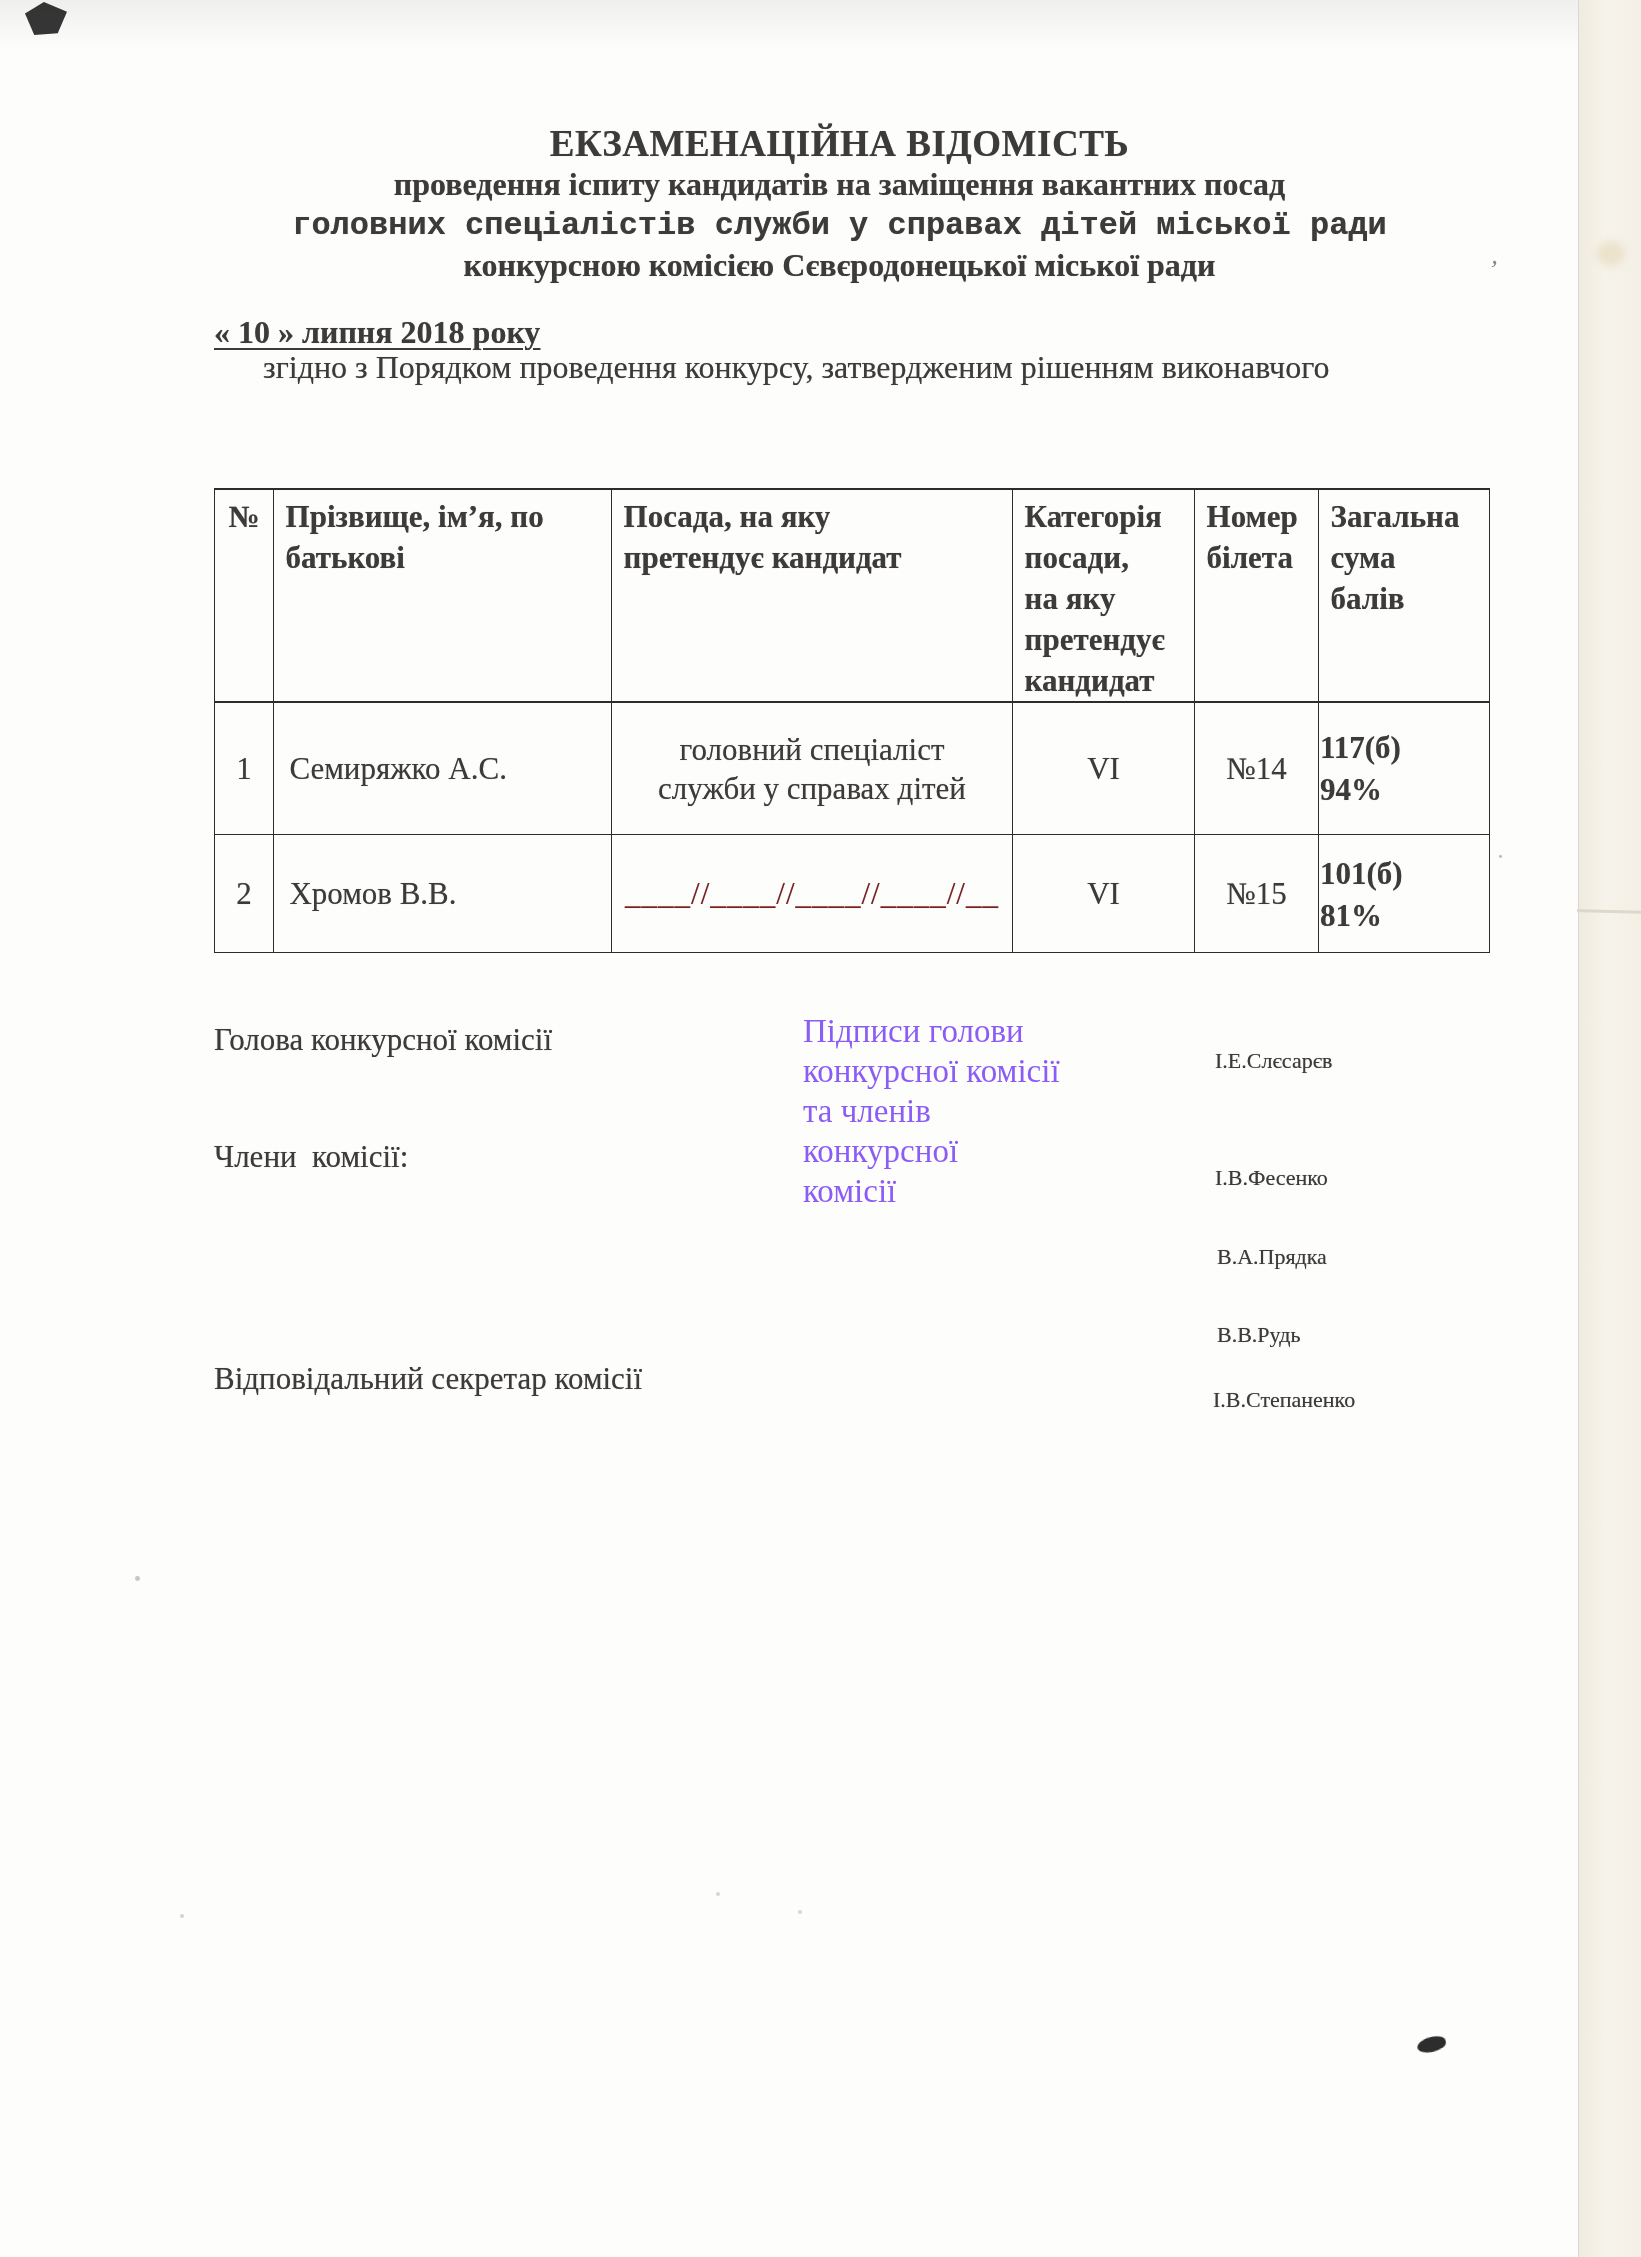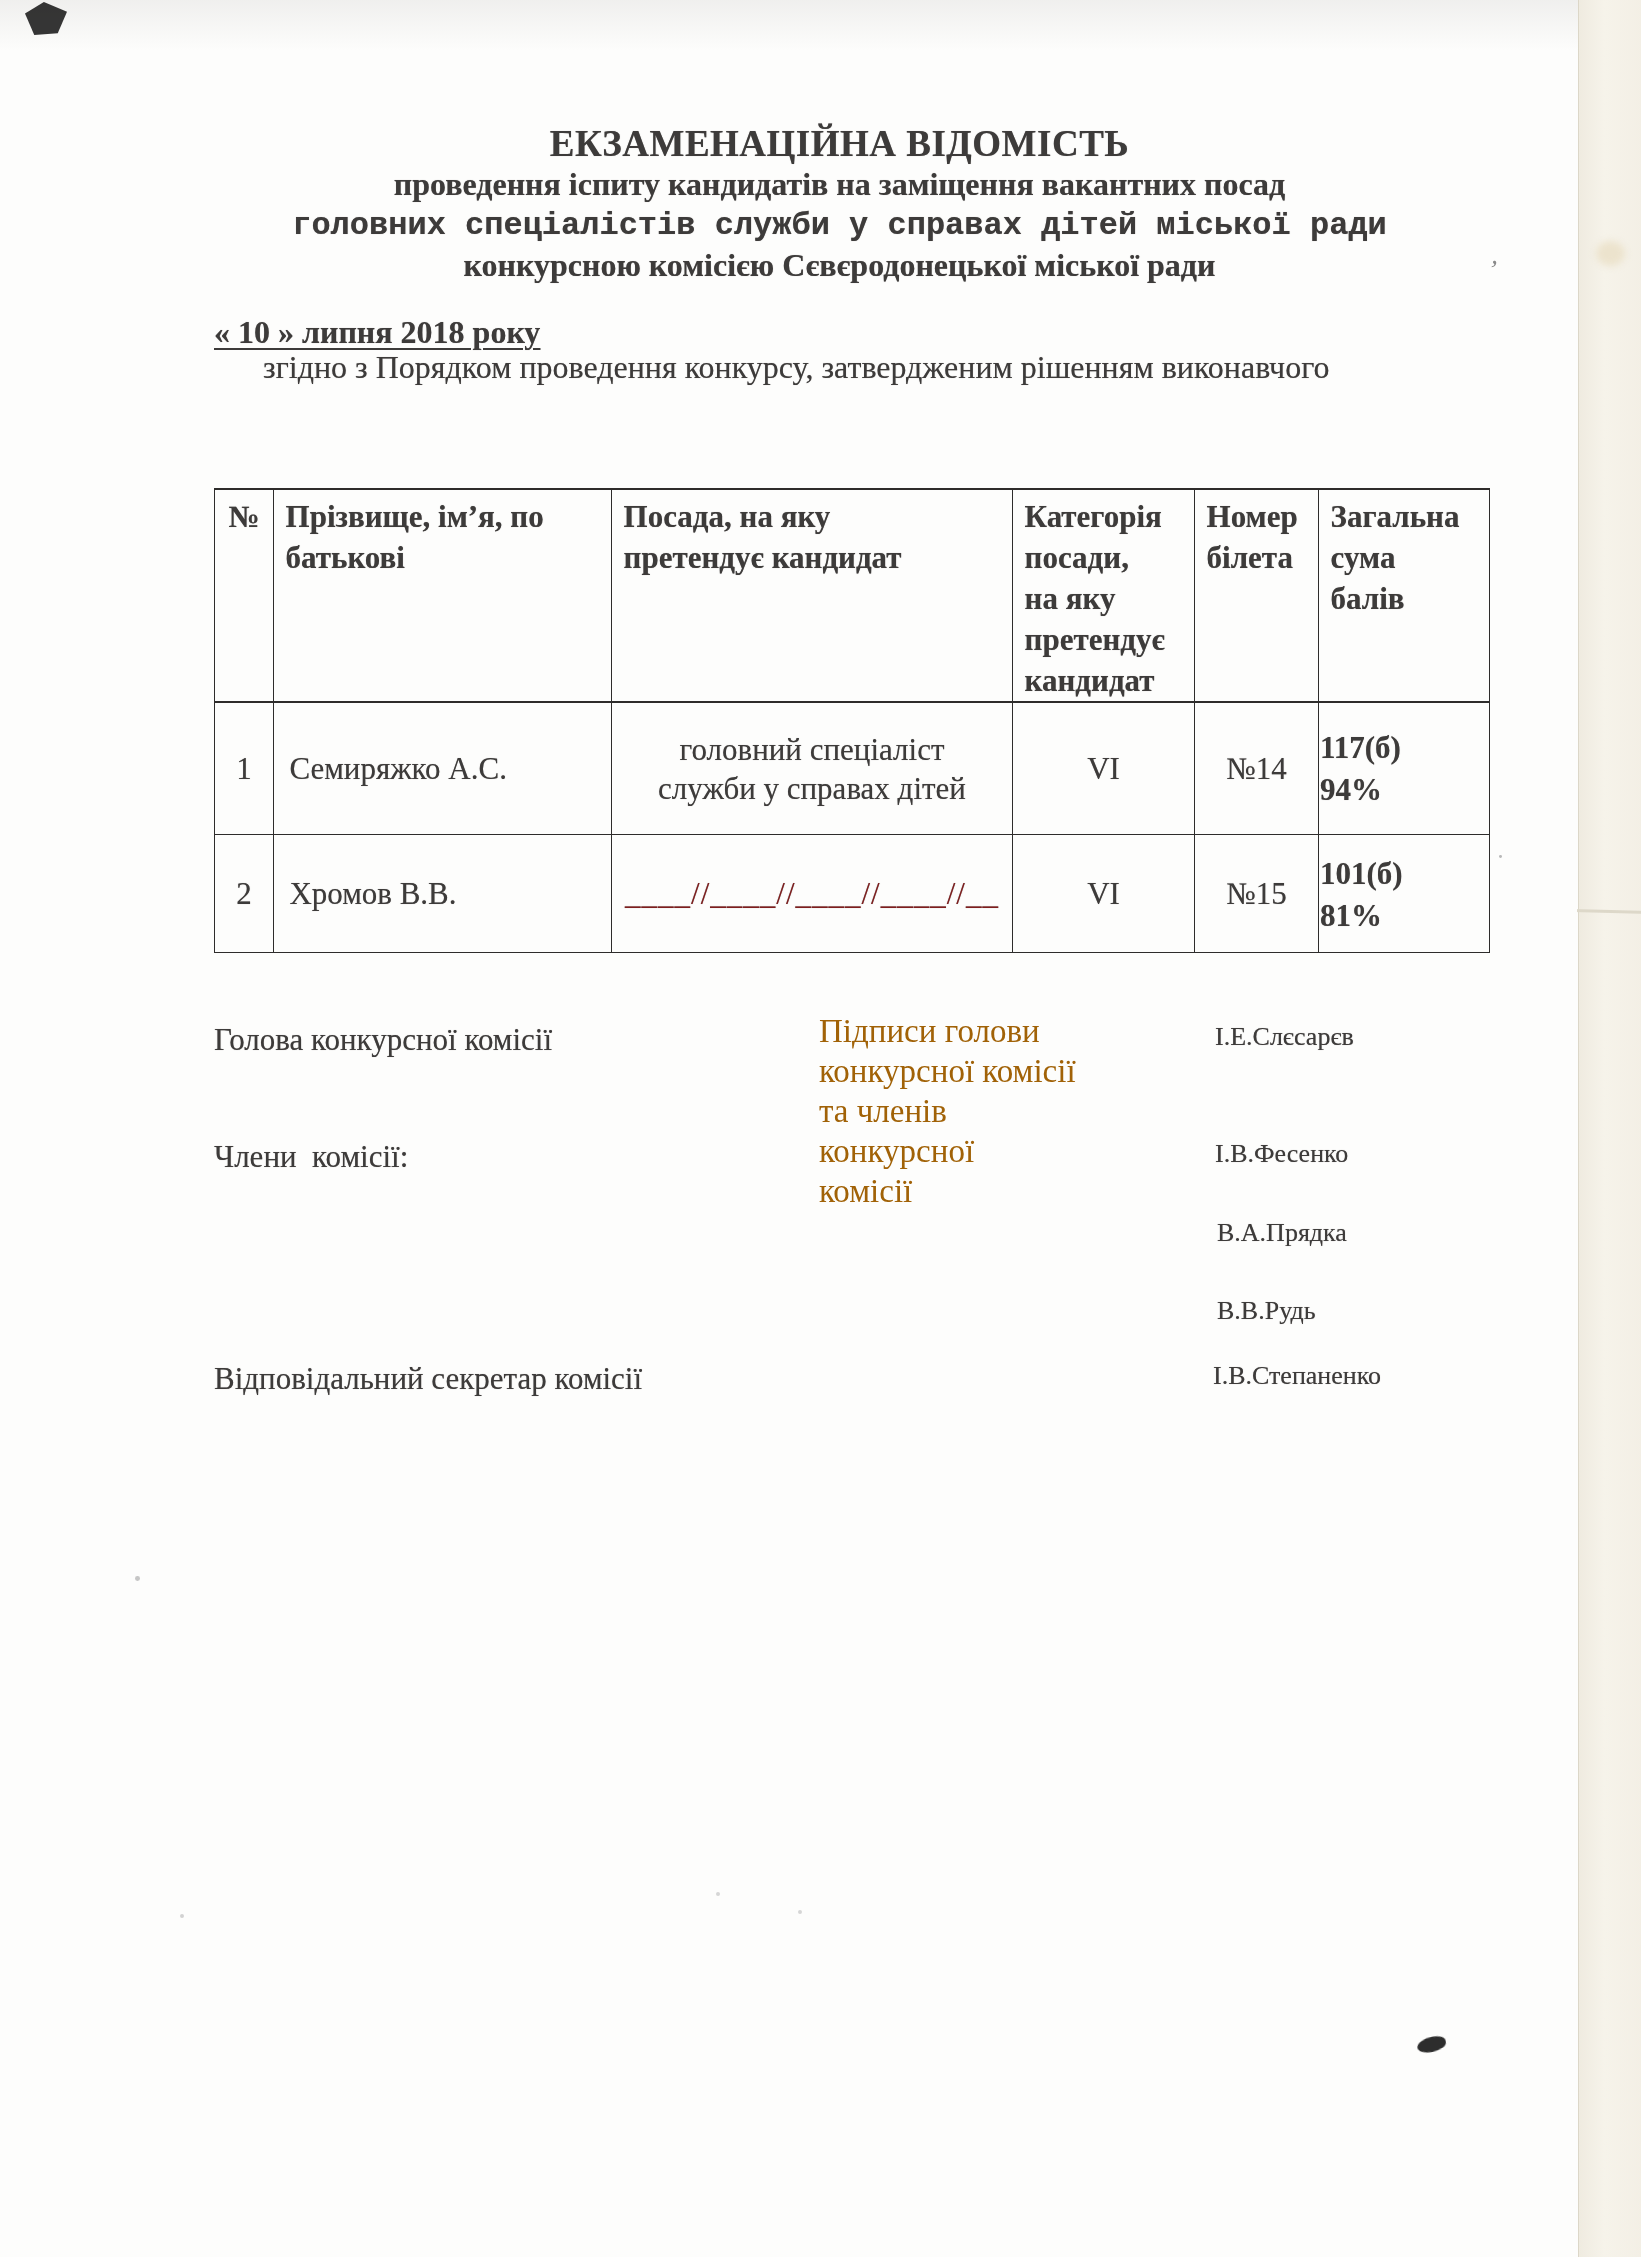--- a/index.html
+++ b/index.html
@@ -59,22 +59,22 @@
   td.tick{text-align:center;font-size:30px;}
   td.score{font-weight:bold;line-height:42px;white-space:pre-line;}
   td.score-top{vertical-align:top;padding-top:3.9px;}
 
   
   .sig-label{position:absolute;font-size:31px;white-space:pre;}
   .lab-chair{left:214px;top:1022px;}
   .lab-members{left:214px;top:1139px;}
   .lab-secretary{left:214px;top:1361px;}
   .note-block{position:absolute;left:803px;top:1011px;font-size:33px;line-height:40px;
-        white-space:pre-line;color:#a16207;text-shadow:none;margin-left:16px;}
-  .sig-name{position:absolute;font-size:26px;}
+        white-space:pre-line;color:#8b5cf6;text-shadow:none;}
+  .sig-name{position:absolute;font-size:22px;margin-top:26px;}
   .n-chair{left:1215px;top:1022px;}
   .n-m1{left:1215px;top:1139px;}
   .n-m2{left:1217px;top:1218px;}
   .n-m3{left:1217px;top:1296px;}
   .n-secretary{left:1213px;top:1361px;}
 </style>
 </head>
 <body>
 
 <div class="page">

